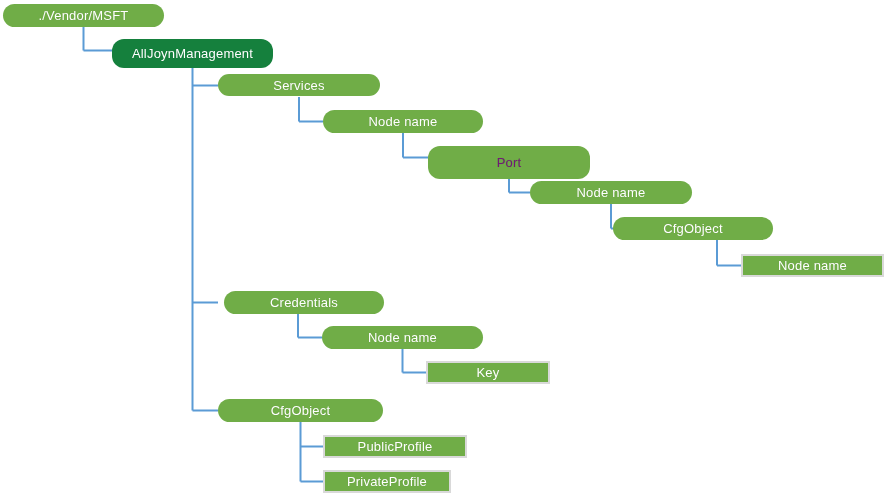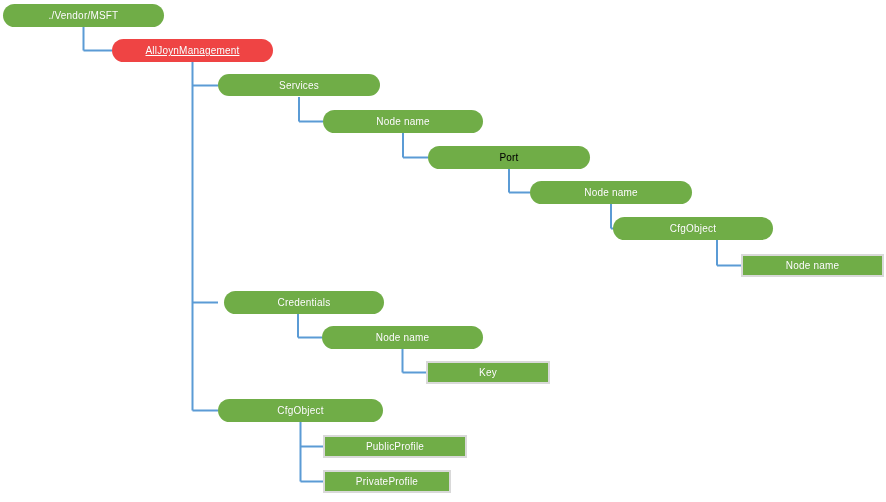--- a/index.html
+++ b/index.html
@@ -21,42 +21,42 @@
     top: 0;
     width: 886px;
     height: 502px;
   }
   .node {
     position: absolute;
     display: flex;
     align-items: center;
     justify-content: center;
     box-sizing: border-box;
-    font-size: 10px;
+    font-size: 13px;
     letter-spacing: 0.2px;
     white-space: nowrap;
     text-shadow: 0 0 1px rgba(0,0,0,0.12);
   }
   .node.pill { border-radius: 12px; }
   .node.rect { border-radius: 0; }
   .node.italic { }
 </style>
 </head>
 <body>
 
 <div class="canvas">
   <svg class="connector-layer" id="connectors" viewBox="0 0 886 502" xmlns="http://www.w3.org/2000/svg">
       <path d="M 83.5 50.5 H 112 M 83.5 27 V 50.5 M 192.5 85.5 H 218 M 192.5 302.5 H 218 M 192.5 410.5 H 218 M 192.5 62 V 410.5 M 299 121.5 H 323 M 299 97 V 121.5 M 403 157.5 H 428 M 403 133 V 157.5 M 509 192.5 H 530 M 509 169 V 192.5 M 611 228.5 H 637 M 611 204 V 228.5 M 717 265.5 H 741 M 717 240 V 265.5 M 298 337.5 H 322 M 298 314 V 337.5 M 402.5 372.5 H 426 M 402.5 349 V 372.5 M 300.5 446.5 H 323 M 300.5 481.5 H 323 M 300.5 422 V 481.5" fill="none" stroke="#5B9BD5" stroke-width="2"></path>
     </svg>
   <div id="nodes">
       <div class="node pill" style="left: 3px; top: 4px; width: 161px; height: 23px; background: rgb(112, 173, 71); color: rgb(255, 255, 255);">./Vendor/MSFT</div>
-      <div class="node pill" style="left: 112px; top: 39px; width: 161px; height: 23px; background: #ef4444; color: rgb(255, 255, 255); text-decoration: underline;">AllJoynManagement</div>
+      <div class="node pill" style="left: 112px; top: 39px; width: 161px; height: 29px; background: #15803d; color: rgb(255, 255, 255);">AllJoynManagement</div>
       <div class="node pill" style="left: 218px; top: 74px; width: 162px; height: 22px; background: rgb(112, 173, 71); color: rgb(255, 255, 255);">Services</div>
       <div class="node pill italic" style="left: 323px; top: 110px; width: 160px; height: 23px; background: rgb(112, 173, 71); color: rgb(255, 255, 255);">Node name</div>
-      <div class="node pill" style="left: 428px; top: 146px; width: 162px; height: 23px; background: rgb(112, 173, 71); color: #000000;">Port</div>
+      <div class="node pill" style="left: 428px; top: 146px; width: 162px; height: 33px; background: rgb(112, 173, 71); color: #701a75;">Port</div>
       <div class="node pill italic" style="left: 530px; top: 181px; width: 162px; height: 23px; background: rgb(112, 173, 71); color: rgb(255, 255, 255);">Node name</div>
       <div class="node pill" style="left: 613px; top: 217px; width: 160px; height: 23px; background: rgb(112, 173, 71); color: rgb(255, 255, 255);">CfgObject</div>
       <div class="node rect italic" style="left: 741px; top: 254px; width: 143px; height: 23px; background: rgb(112, 173, 71); color: rgb(255, 255, 255); border: 2px solid rgb(217, 217, 217);">Node name</div>
       <div class="node pill" style="left: 224px; top: 291px; width: 160px; height: 23px; background: rgb(112, 173, 71); color: rgb(255, 255, 255);">Credentials</div>
       <div class="node pill italic" style="left: 322px; top: 326px; width: 161px; height: 23px; background: rgb(112, 173, 71); color: rgb(255, 255, 255);">Node name</div>
       <div class="node rect" style="left: 426px; top: 361px; width: 124px; height: 23px; background: rgb(112, 173, 71); color: rgb(255, 255, 255); border: 2px solid rgb(217, 217, 217);">Key</div>
       <div class="node pill" style="left: 218px; top: 399px; width: 165px; height: 23px; background: rgb(112, 173, 71); color: rgb(255, 255, 255);">CfgObject</div>
       <div class="node rect" style="left: 323px; top: 435px; width: 144px; height: 23px; background: rgb(112, 173, 71); color: rgb(255, 255, 255); border: 2px solid rgb(217, 217, 217);">PublicProfile</div>
       <div class="node rect" style="left: 323px; top: 470px; width: 128px; height: 23px; background: rgb(112, 173, 71); color: rgb(255, 255, 255); border: 2px solid rgb(217, 217, 217);">PrivateProfile</div>
     </div>

